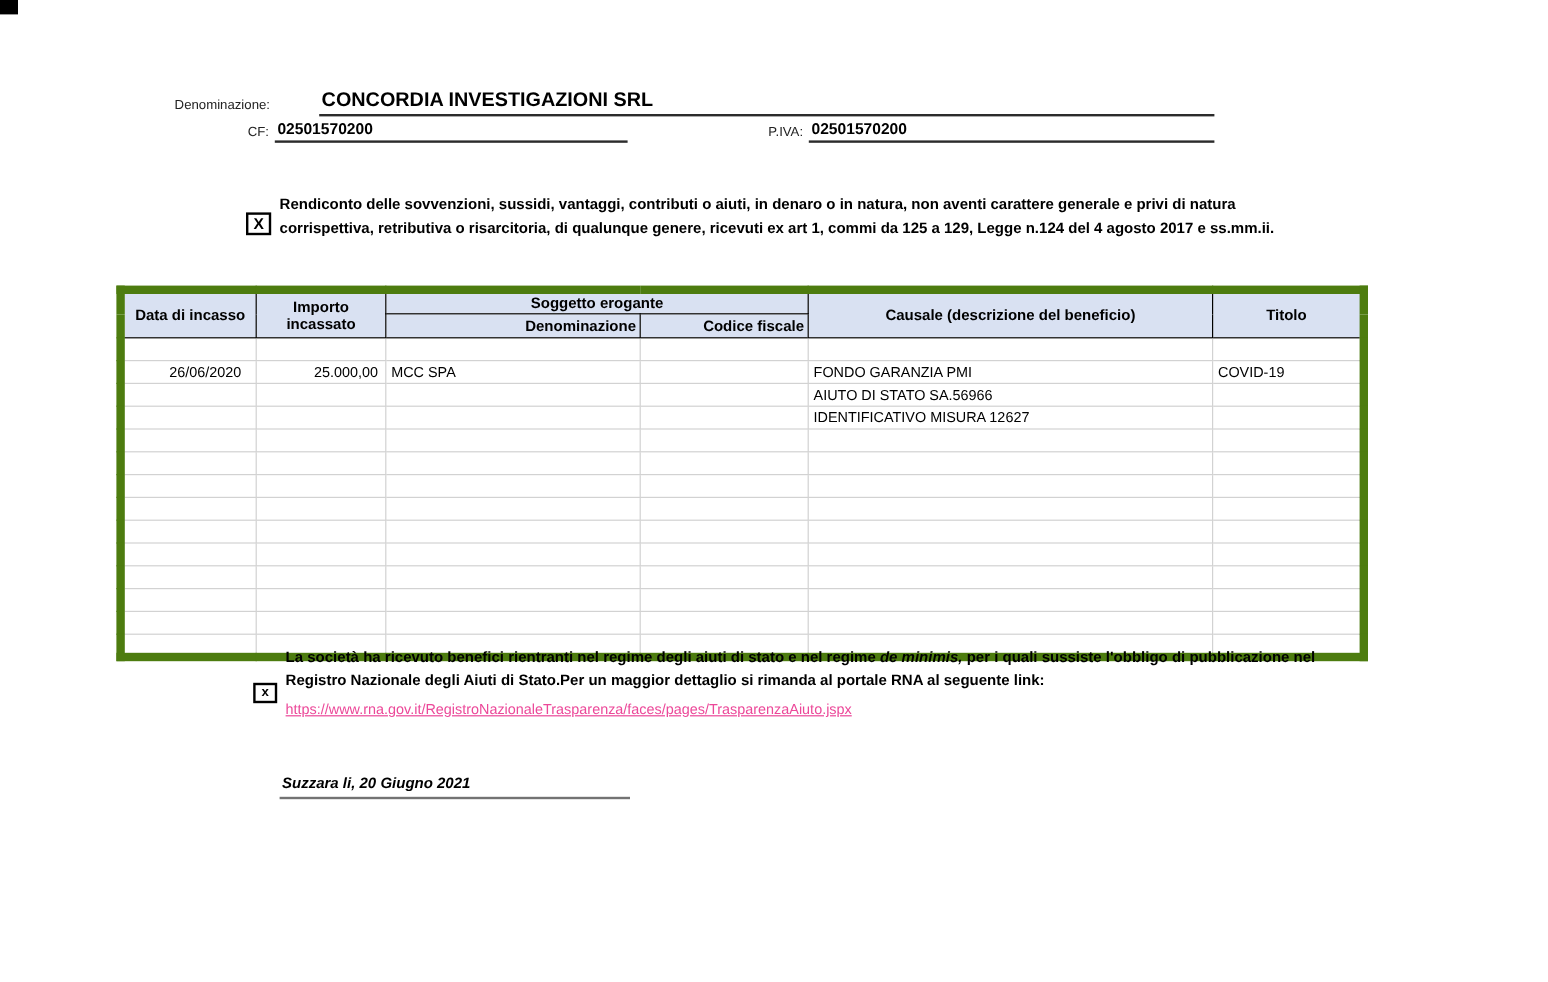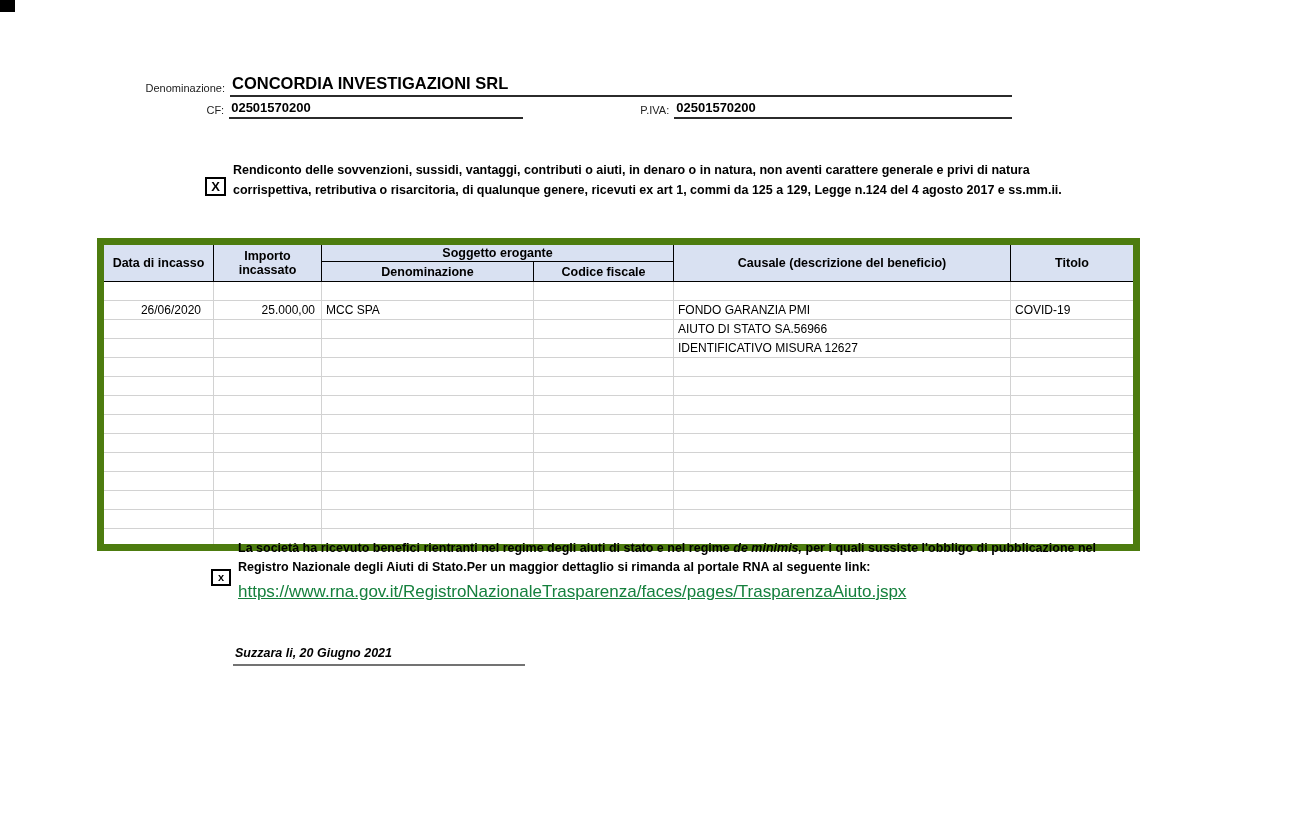--- a/index.html
+++ b/index.html
@@ -34,21 +34,21 @@
     color: #222;
     padding-bottom: 3px;
     white-space: nowrap;
   }
   .field-value {
     font-weight: bold;
     border-bottom: 2px solid #2b2b2b;
     padding: 0 2px 2px 2px;
     white-space: nowrap;
   }
-  .v-large { font-size: 16.5px; flex: 1; }
+  .v-large { font-size: 16.5px; flex: 1; margin-left: 36px; }
   .v-med   { font-size: 13px; flex: 1; }
   .v-cf    { font-size: 13px; width: 296px; }
   .gap-cf  { width: 106px; }
   .v-piva  { font-size: 13px; width: 340px; }
 
   
   .checkbox {
     position: absolute;
     border: 2px solid #000;
     background: #fff;
@@ -72,23 +72,23 @@
     left: 238px; top: 539px;
     width: 876px;
     font-size: 12.5px;
     font-weight: bold;
     line-height: 19px;
   }
   .para2 .it { font-style: italic; }
   .rna-link {
     display: inline-block;
     margin-top: 5px;
-    font-size: 17px;
+    font-size: 12px;
     font-weight: normal;
-    color: #15803d;
+    color: #ec4899;
     text-decoration: underline;
     cursor: pointer;
     text-align: right;
   }
 
   
   table.grants {
     position: absolute;
     left: 97px; top: 238px;
     width: 1036px;
@@ -99,21 +99,21 @@
   table.grants th {
     background: #d9e1f2;
     border: 1px solid #000;
     font-size: 12.5px;
     font-weight: bold;
     height: 20px;
     padding: 0 3px;
     overflow: hidden;
   }
   table.grants th.center { text-align: center; }
-  table.grants th.left   { text-align: center; }
+  table.grants th.left   { text-align: right; }
   table.grants td {
     border: 1px solid #d2d2d2;
     height: 19px;
     font-size: 12px;
     padding: 0 4px;
     white-space: nowrap;
     overflow: hidden;
   }
   table.grants tbody tr:first-child td { border-top: 1px solid #000; }
   table.grants td.c0 { text-align: right; padding-right: 12px; }

